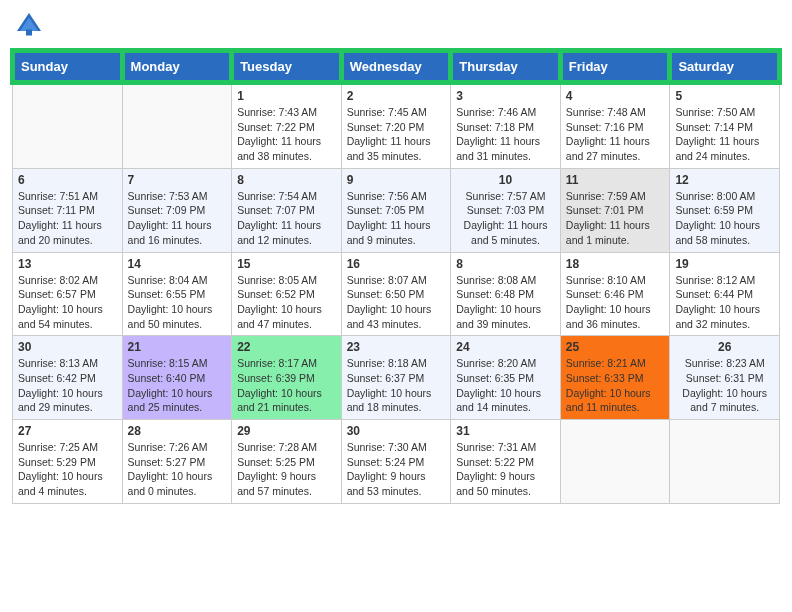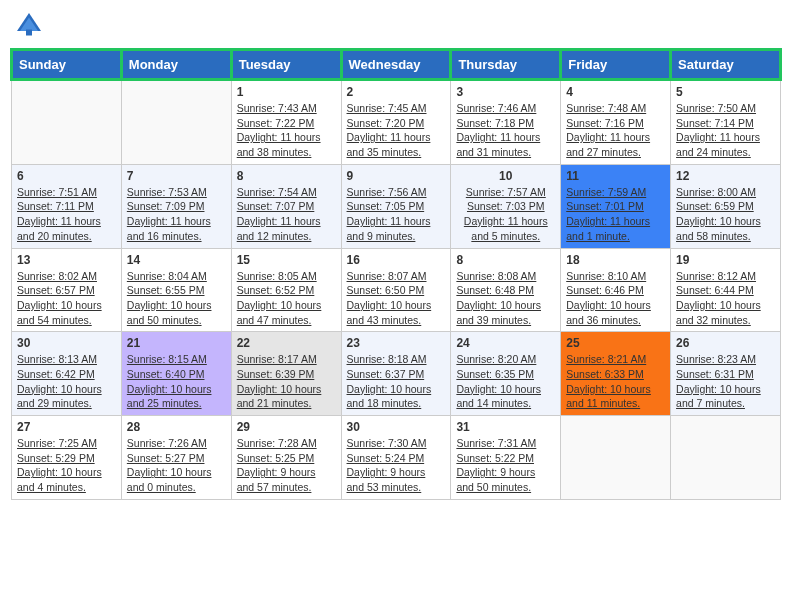--- a/index.html
+++ b/index.html
@@ -53,21 +53,21 @@
       border-collapse: collapse;
       border: 1px solid #ccc;
     }
     .calendar th {
       background-color: #2a6cbf;
       color: #fff;
       font-size: 13px;
       font-weight: bold;
       padding: 6px 6px;
       text-align: left;
-      border: 3px solid #22c55e;
+      border: 5px solid #22c55e;
     }
     .calendar td {
       border: 1px solid #ccc;
       vertical-align: top;
       padding: 4px 5px;
       font-size: 10.5px;
       color: #333;
       width: calc(100% / 7);
       min-height: 80px;
       background: #fff;
@@ -82,21 +82,20 @@
       background: #f0f0f0;
     }
     .day-number {
       font-size: 12px;
       font-weight: bold;
       display: block;
       margin-bottom: 2px;
     }
     .day-info {
       line-height: 1.4;
-      text-decoration: underline;
     }
   </style>
 </head>
 <body>
 
 <div class="header">
   <div class="logo">
     <svg class="logo-icon" viewBox="0 0 40 40" xmlns="http://www.w3.org/2000/svg">
       <polygon points="20,4 36,28 4,28" fill="#2a6cbf"></polygon>
       <polygon points="20,10 32,28 8,28" fill="#4a8fdf"></polygon>
@@ -164,21 +163,21 @@
           <div class="day-info">Sunrise: 7:54 AM<br>Sunset: 7:07 PM<br>Daylight: 11 hours and 12 minutes.</div>
         </td>
         <td style="background: rgb(240, 244, 252);">
           <span class="day-number">9</span>
           <div class="day-info">Sunrise: 7:56 AM<br>Sunset: 7:05 PM<br>Daylight: 11 hours and 9 minutes.</div>
         </td>
         <td style="background: rgb(240, 244, 252); text-align: center;">
           <span class="day-number">10</span>
           <div class="day-info">Sunrise: 7:57 AM<br>Sunset: 7:03 PM<br>Daylight: 11 hours and 5 minutes.</div>
         </td>
-        <td style="background: #3b82f6;">
+        <td style="background: #e5e5e5;">
           <span class="day-number">11</span>
           <div class="day-info">Sunrise: 7:59 AM<br>Sunset: 7:01 PM<br>Daylight: 11 hours and 1 minute.</div>
         </td>
         <td style="background: rgb(240, 244, 252); margin-top: 16px;">
           <span class="day-number">12</span>
           <div class="day-info">Sunrise: 8:00 AM<br>Sunset: 6:59 PM<br>Daylight: 10 hours and 58 minutes.</div>
         </td>
       </tr>
       <tr>
         <td>
@@ -212,37 +211,37 @@
       </tr>
       <tr>
         <td style="background: rgb(240, 244, 252);">
           <span class="day-number">30</span>
           <div class="day-info">Sunrise: 8:13 AM<br>Sunset: 6:42 PM<br>Daylight: 10 hours and 29 minutes.</div>
         </td>
         <td style="background: #c4b5fd;">
           <span class="day-number">21</span>
           <div class="day-info">Sunrise: 8:15 AM<br>Sunset: 6:40 PM<br>Daylight: 10 hours and 25 minutes.</div>
         </td>
-        <td style="background: #e5e5e5; margin-left: 8px;">
+        <td style="background: #86efac; margin-left: 8px;">
           <span class="day-number">22</span>
           <div class="day-info">Sunrise: 8:17 AM<br>Sunset: 6:39 PM<br>Daylight: 10 hours and 21 minutes.</div>
         </td>
         <td style="background: rgb(240, 244, 252);">
           <span class="day-number">23</span>
           <div class="day-info">Sunrise: 8:18 AM<br>Sunset: 6:37 PM<br>Daylight: 10 hours and 18 minutes.</div>
         </td>
         <td style="background: rgb(240, 244, 252);">
           <span class="day-number">24</span>
           <div class="day-info">Sunrise: 8:20 AM<br>Sunset: 6:35 PM<br>Daylight: 10 hours and 14 minutes.</div>
         </td>
         <td style="background: #f97316;">
           <span class="day-number">25</span>
           <div class="day-info">Sunrise: 8:21 AM<br>Sunset: 6:33 PM<br>Daylight: 10 hours and 11 minutes.</div>
         </td>
-        <td style="background: rgb(240, 244, 252);">
+        <td style="background: rgb(240, 244, 252); text-align: center;">
           <span class="day-number">26</span>
           <div class="day-info">Sunrise: 8:23 AM<br>Sunset: 6:31 PM<br>Daylight: 10 hours and 7 minutes.</div>
         </td>
       </tr>
       <tr>
         <td>
           <span class="day-number">27</span>
           <div class="day-info">Sunrise: 7:25 AM<br>Sunset: 5:29 PM<br>Daylight: 10 hours and 4 minutes.</div>
         </td>
         <td>

